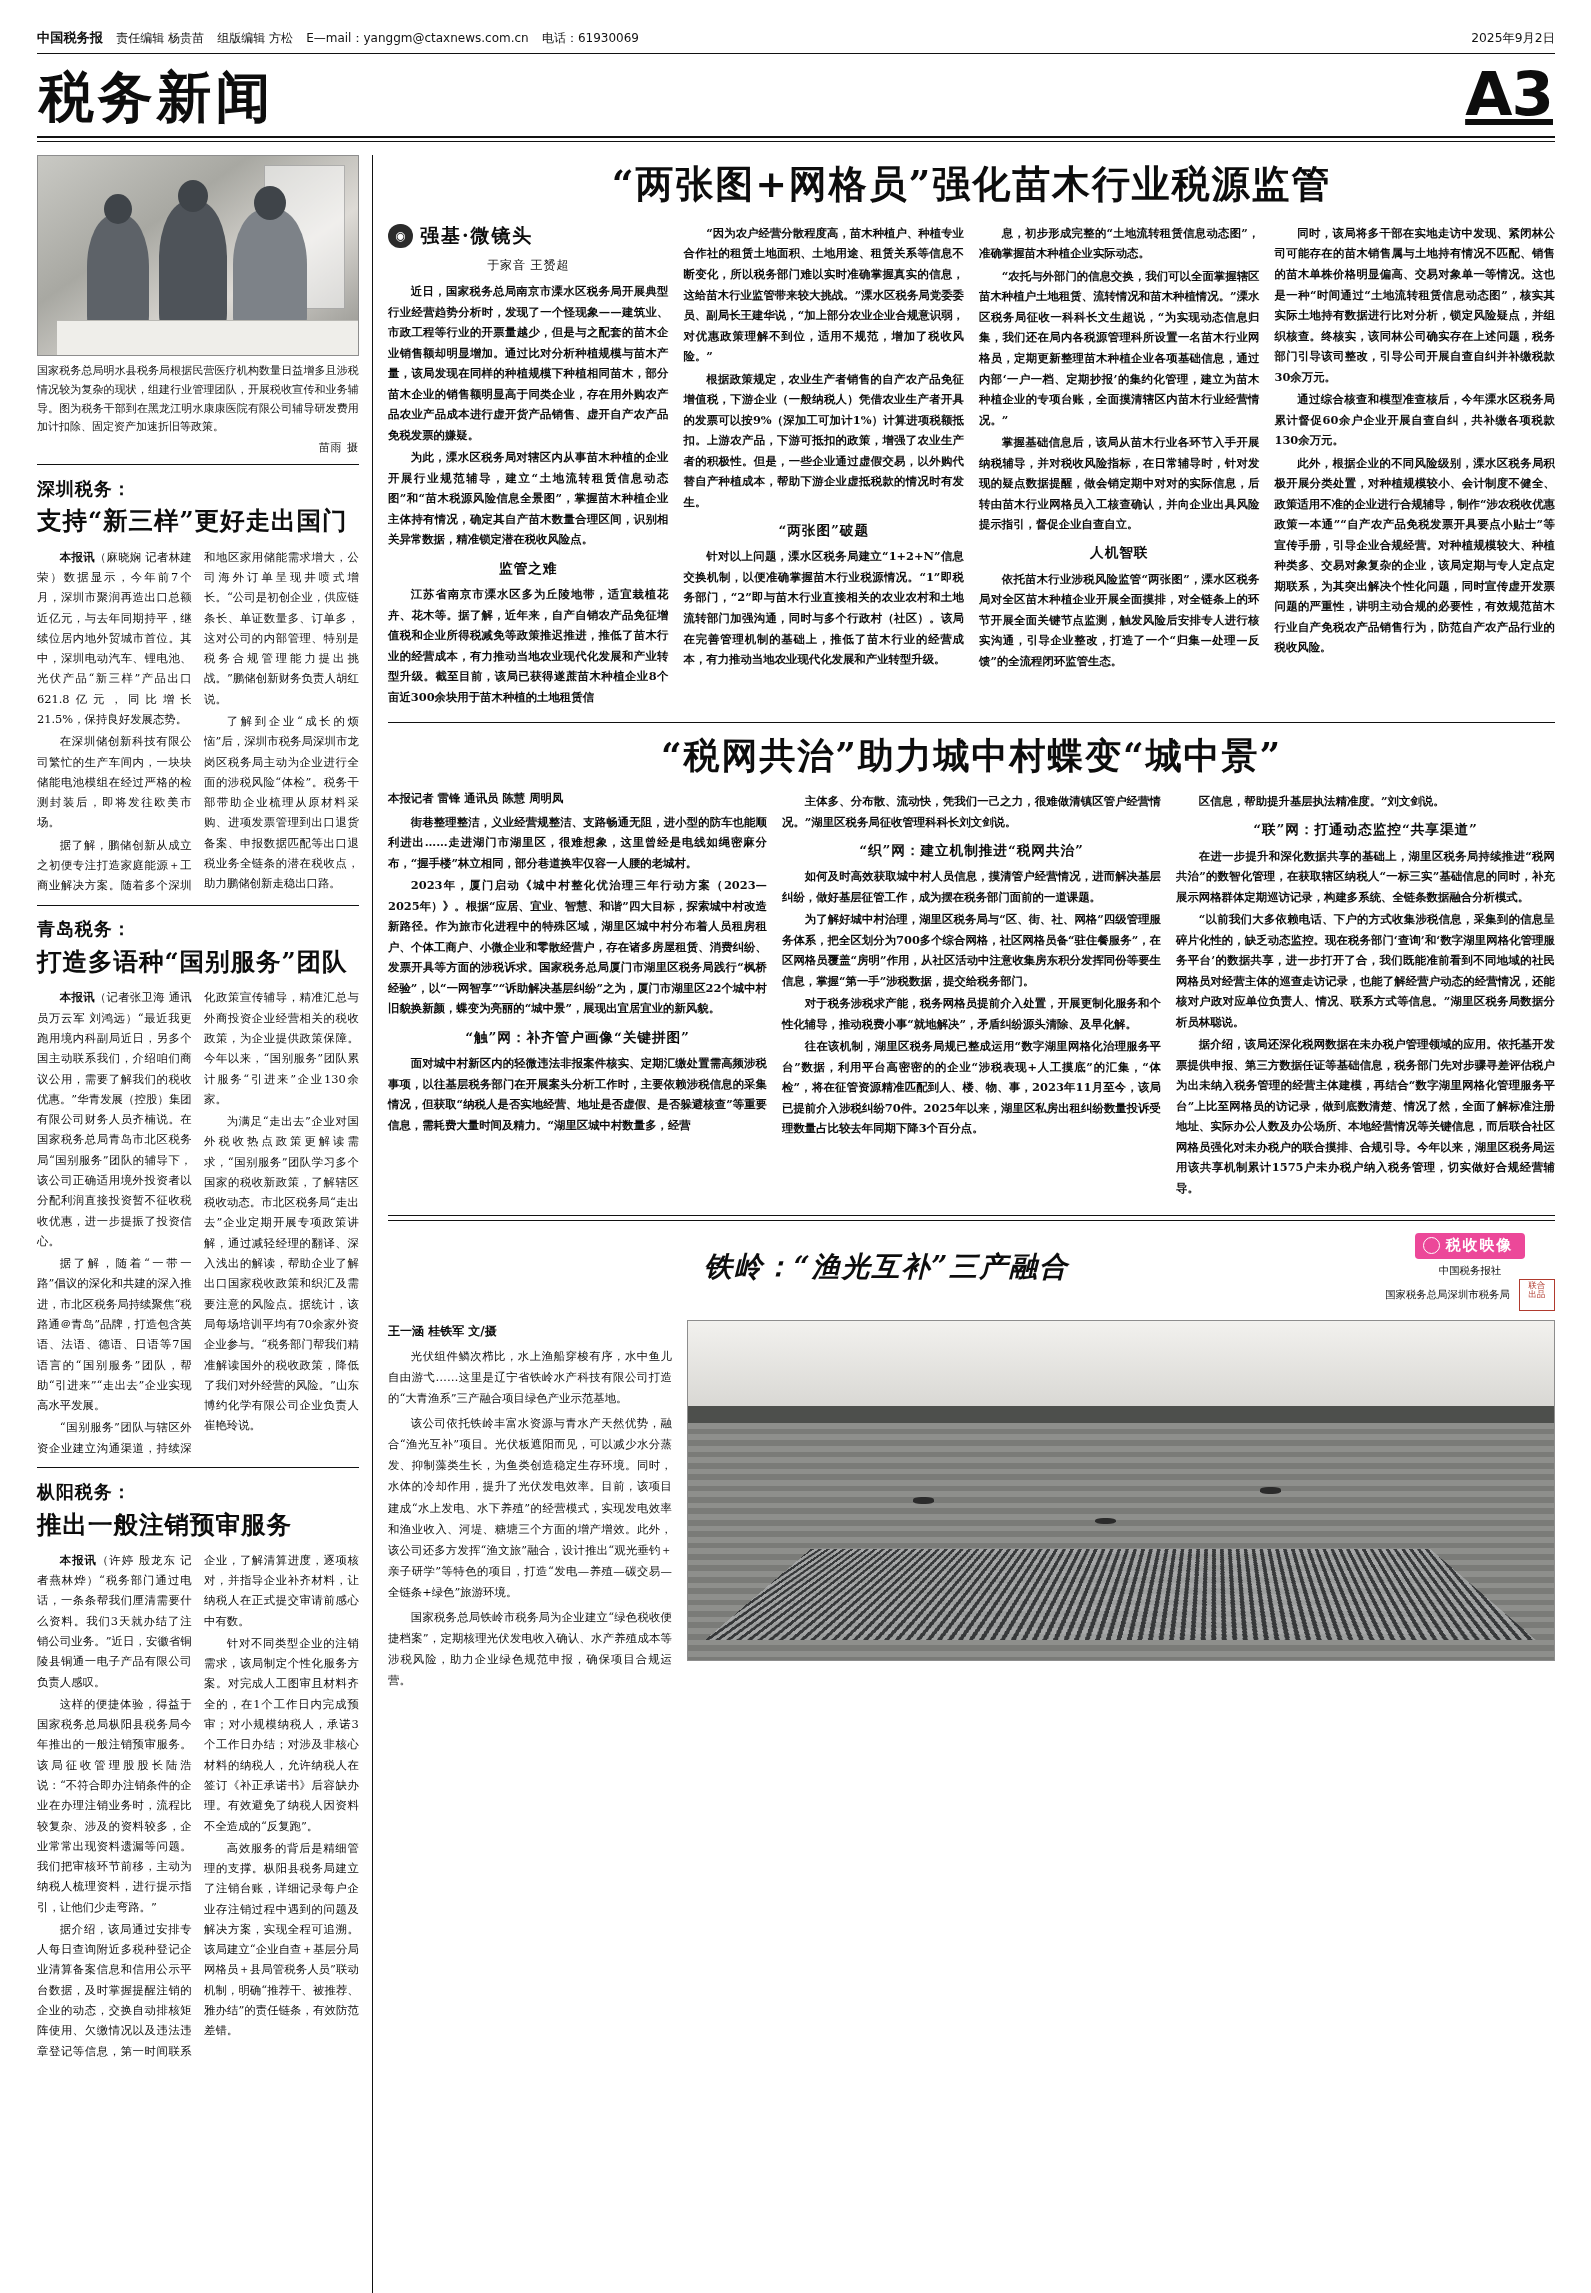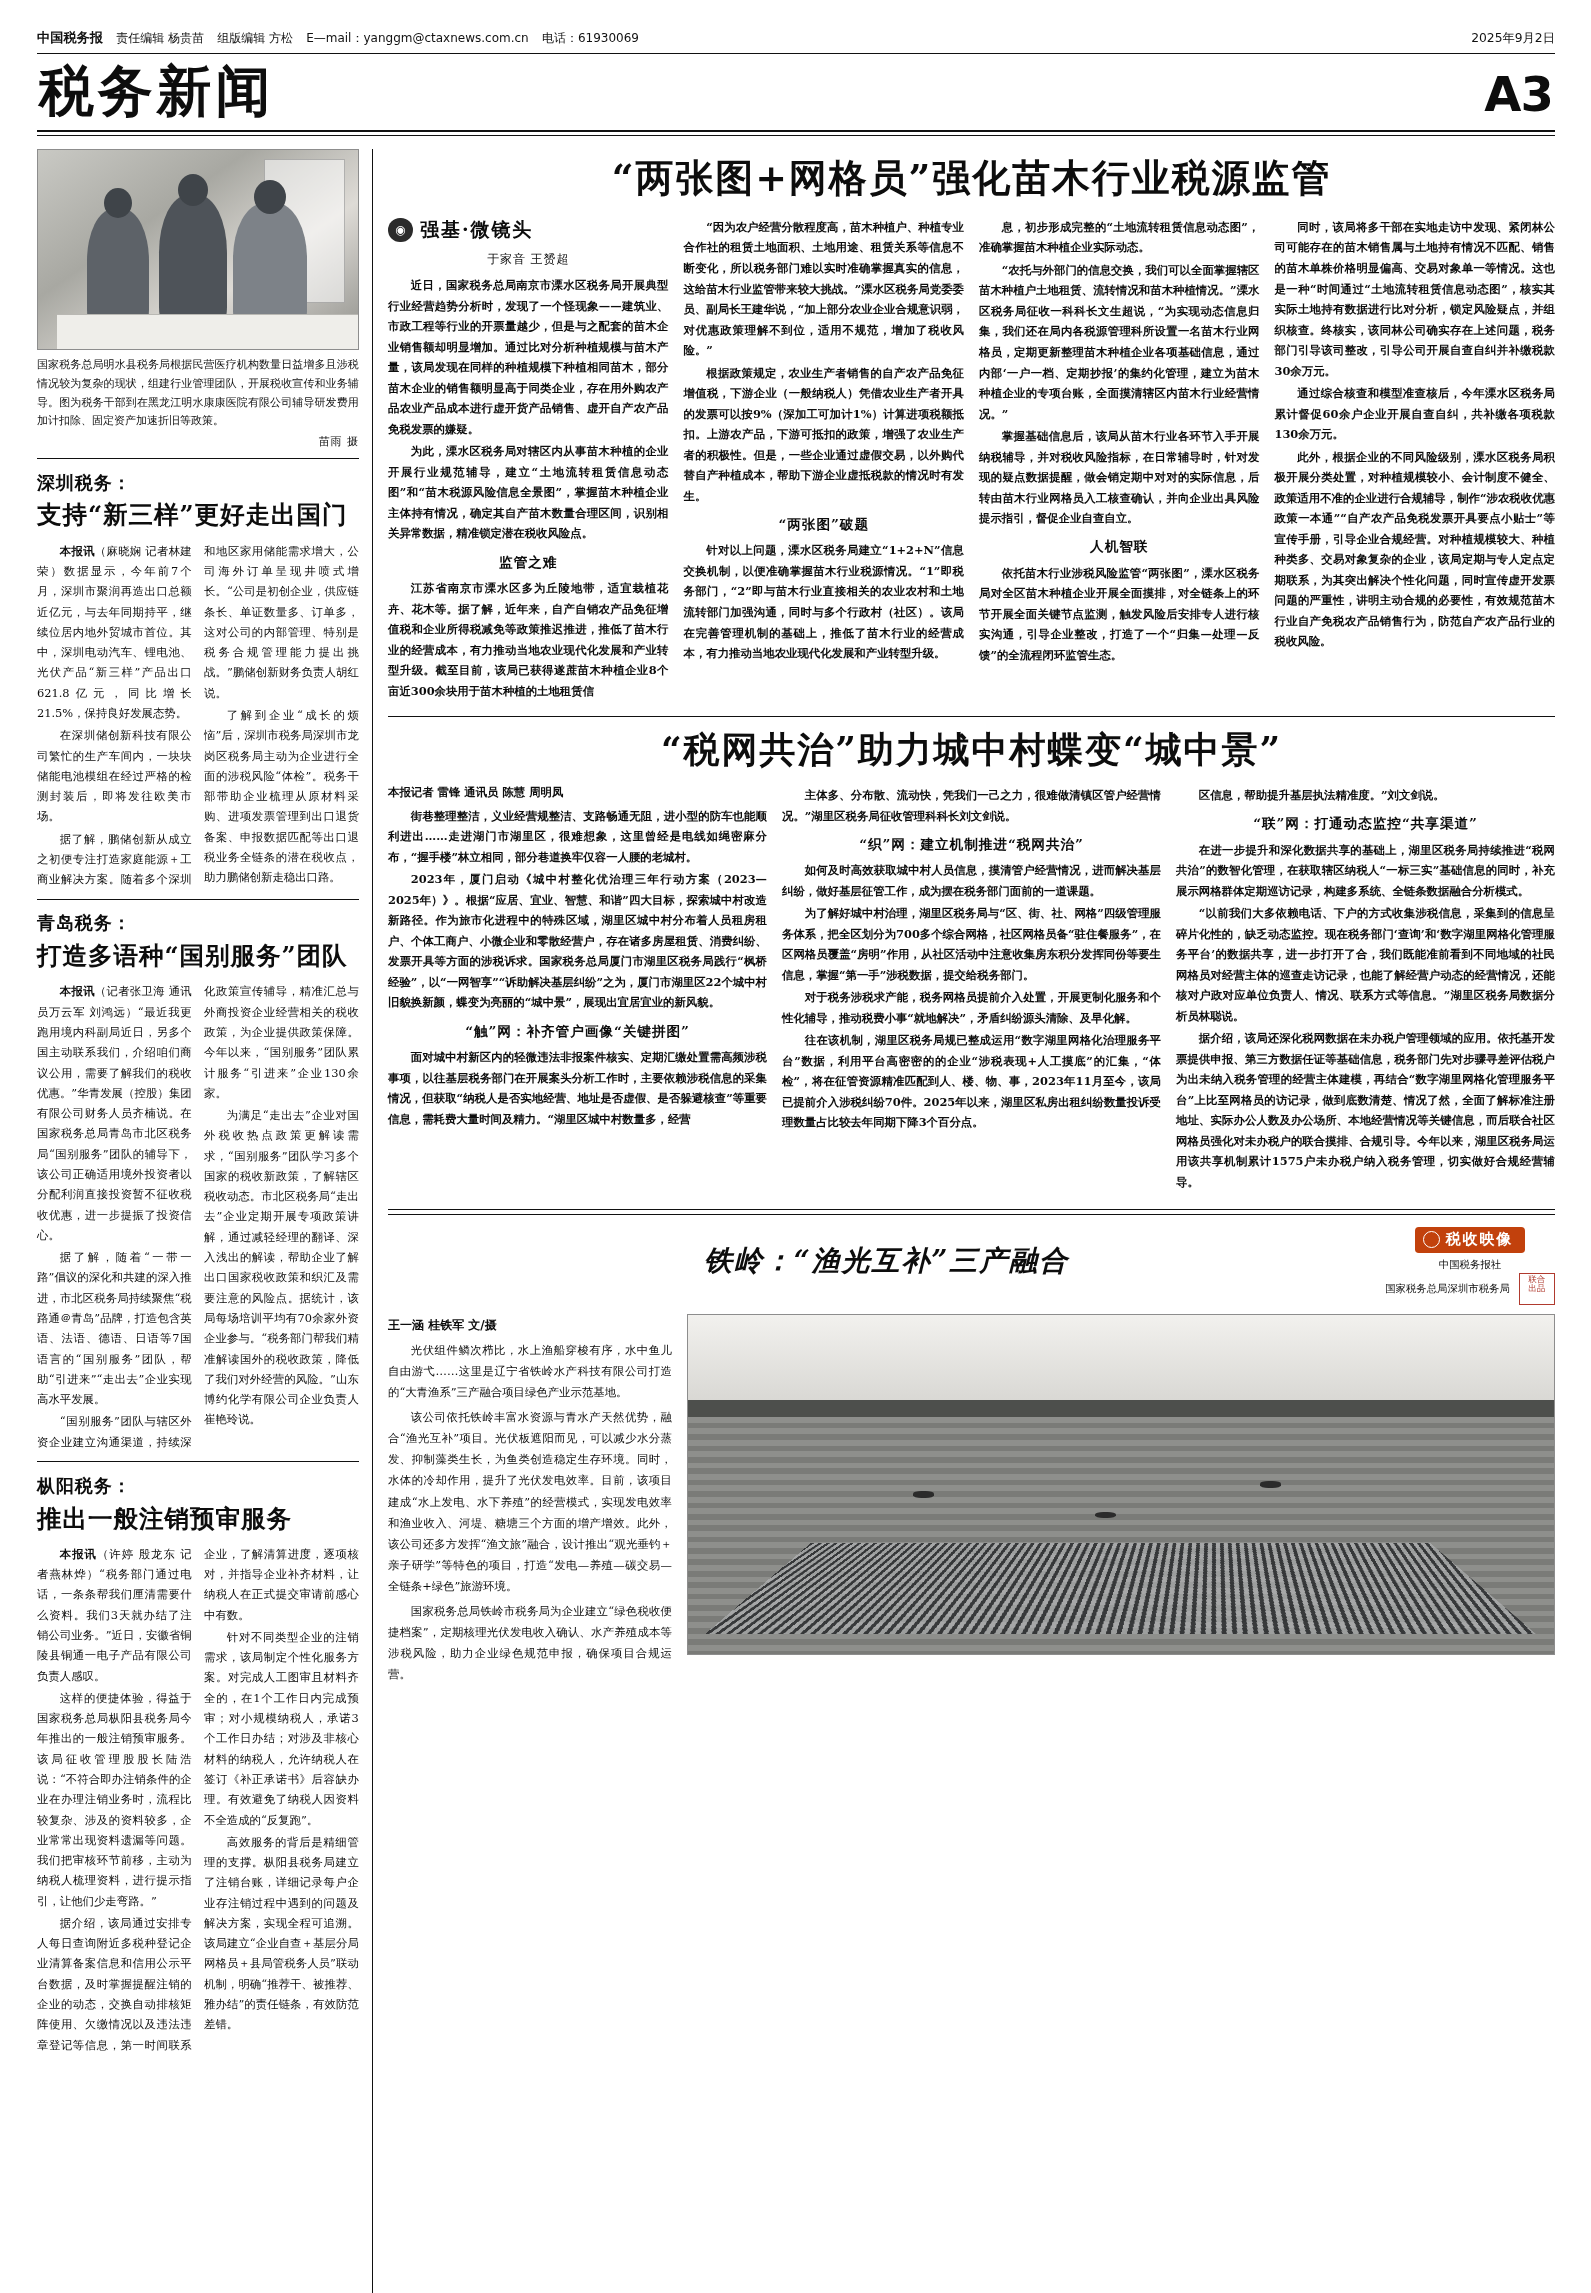--- a/index.html
+++ b/index.html
@@ -55,23 +55,24 @@
   .section-title {
     font-family: "DejaVu Serif", "Liberation Serif", serif;
     font-weight: bold;
     font-size: 55px;
     letter-spacing: 3.8px;
     line-height: 1;
   }
   .page-num {
     font-family: "DejaVu Sans", "Liberation Sans", sans-serif;
     font-weight: bold;
-    font-size: 48px;
+    font-size: 61px;
     line-height: 1;
     letter-spacing: -0.9px;
+    text-decoration: underline;
   }
   .masthead-rule-double {
     margin: 5.7px 21px 0 21px;
     border-top: 2.8px solid #111;
   }
   .masthead-rule-double2 {
     margin: 2.8px 21px 0 21px;
     border-top: 0.9px solid #111;
   }
 
@@ -267,21 +268,21 @@
     font-style: italic;
   }
   .stamp {
     flex: 0 0 170px;
     text-align: center;
   }
   .stamp .cam {
     display: inline-flex;
     align-items: center;
     gap: 5.7px;
-    background: #c2410c;
+    background: #ec4899;
     color: #fff;
     padding: 3.8px 11.4px 3.8px 7.6px;
     border-radius: 3.8px;
     font-weight: bold;
     font-size: 15px;
     letter-spacing: 1.9px;
   }
   .stamp .cam .lens {
     width: 15px; height: 15px; border-radius: 50%;
     border: 1.9px solid #fff;

